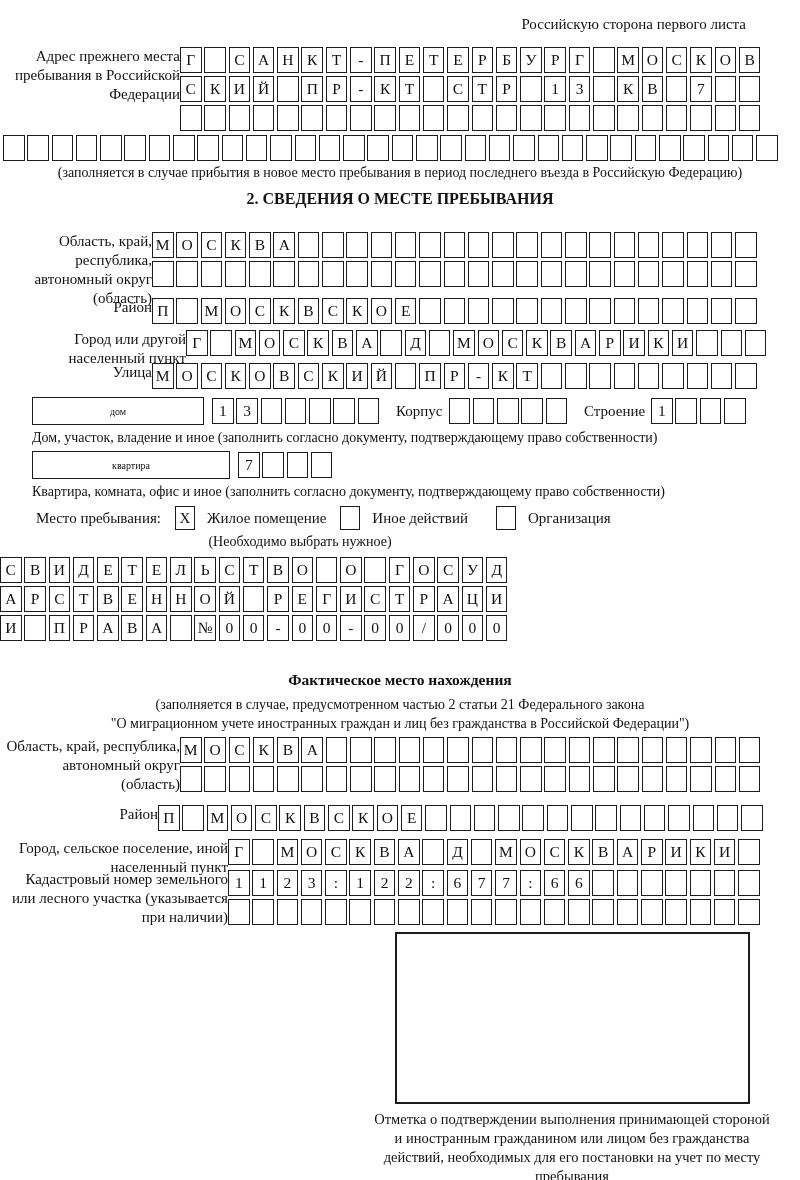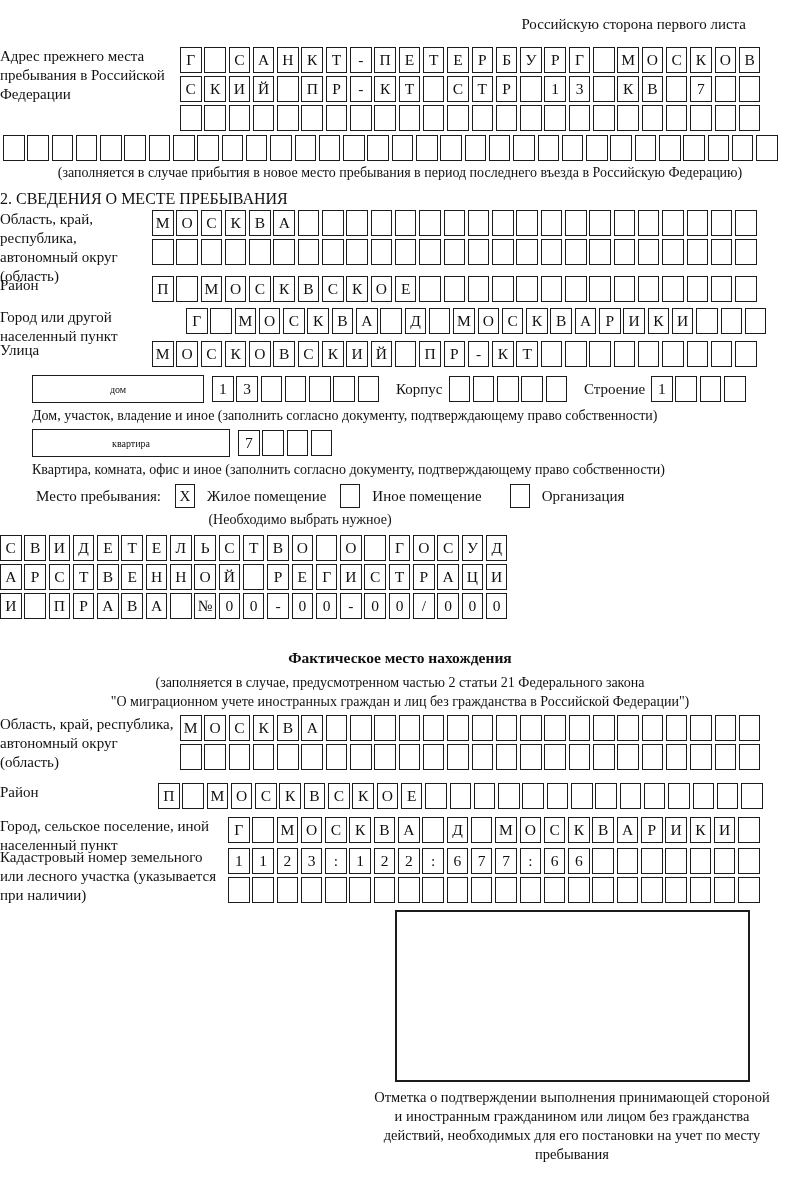--- a/index.html
+++ b/index.html
@@ -12,21 +12,21 @@
 
   .note { text-align:right; padding-right:54px; font-size:15px; margin-bottom:14px; }
 
   .field { display:flex; align-items:flex-start; overflow:visible; }
   .h88 { height:88px; } .h62 { height:62px; } .h30 { height:30px; }
   .h31 { height:31px; } .h108 { height:108px; }
   .mb2 { margin-bottom:2px; } .mb4 { margin-bottom:4px; } .mb6 { margin-bottom:6px; }
 
   .f-label {
     font-size:15px; line-height:19px; 
-    box-sizing:border-box; flex:none; overflow:visible;
+    box-sizing:border-box; flex:none; overflow:visible;text-align:right;
   }
   .w180 { width:180px; } .w152 { width:152px; } .w186 { width:186px; }
   .w253 { width:253px; } .w158 { width:158px; } .w228 { width:228px; }
 
   .rows { display:block; }
   .rows .boxrow { margin-bottom:3px; }
   .rows .boxrow:last-child { margin-bottom:0; }
 
   .boxrow { display:flex; flex:none; }
   .cell {
@@ -34,21 +34,21 @@
     border:1.7px solid #1c1c1c; margin-right:2.8px; background:#fff;
     display:flex; align-items:center; justify-content:center;
     font-size:15.5px; line-height:1;
   }
   .fullrow { margin-left:3px; margin-bottom:3px; }
 
   .caption { font-size:14px; line-height:18px; }
   .center { text-align:center; }
   .ind { padding-left:32px; }
 
-  .sec-title { text-align:left; font-weight:normal; font-size:16px; line-height:22px; margin:2px 0 0; }
+  .sec-title { text-align:center; font-weight:bold; font-size:16px; line-height:22px; margin:2px 0 22px; }
 
   .houserow { display:flex; align-items:center; margin:4px 0 4px 32px; height:28px; }
   .widebox {
     height:28px; box-sizing:border-box; border:1.7px solid #1c1c1c; flex:none;
     display:flex; align-items:center; justify-content:center; font-size:10px;
     margin-right:8px;
   }
   .wb172 { width:172px; } .wb198 { width:198px; }
   .inline-label { font-size:15px; flex:none; margin:0 6px 0 14px; }
 
@@ -399,21 +399,21 @@
   <div class="caption ind mb2">Квартира, комната, офис и иное (заполнить согласно документу, подтверждающему право собственности)</div>
 
   <div class="stayrow">
     <span>Место пребывания:</span>
     <span class="opt">
       <span class="checkbox">X</span>
       <span>Жилое помещение</span>
     </span>
     <span class="opt">
       <span class="checkbox"></span>
-      <span>Иное помещение</span>
+      <span>Иное действий</span>
     </span>
     <span class="opt">
       <span class="checkbox gap-wide"></span>
       <span>Организация</span>
     </span>
   </div>
   <div class="hint">(Необходимо выбрать нужное)</div>
 
   <div class="field h108">
     <div class="rows">

